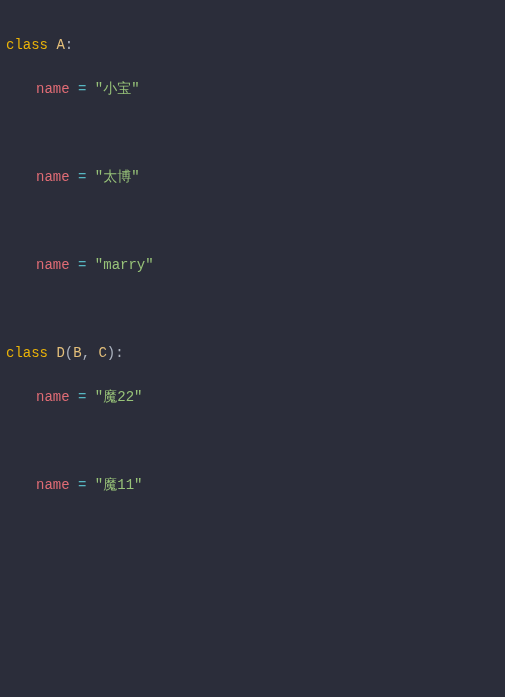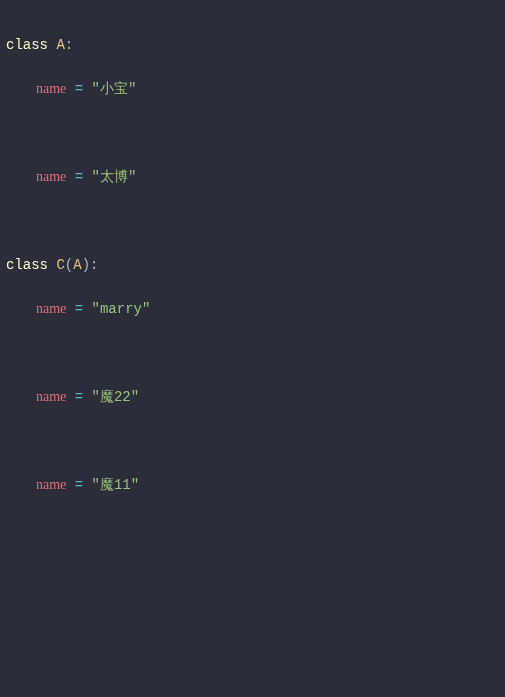--- a/index.html
+++ b/index.html
@@ -17,40 +17,40 @@
       width: 505px;
       min-height: 697px;
     }
     .code-block {
       white-space: pre;
     }
     .line {
       display: block;
       min-height: 22px;
     }
-    .kw { color: #fef9c3; text-align: center; }
+    .kw { color: #eab308; text-align: center; }
     .cls { color: #e5c07b; }
-    .attr { color: #e06c75; font-family: Liberation Serif, serif; }
+    .attr { color: #e06c75; }
     .op { color: #56b6c2; }
     .str { color: #98c379; }
     .punc { color: #abb2bf; }
     .indent { display: inline-block; width: 30px; }
   </style>
 </head>
 <body>
 
 <div class="code-block">
 <span class="line"><span class="kw">class</span> <span class="cls">A</span><span class="punc">:</span></span>
 <span class="line"><span class="indent"></span><span class="attr">name</span> <span class="op">=</span> <span class="str">"小宝"</span></span>
 <span class="line"></span>
 <span class="line"><span class="indent"></span><span class="attr">name</span> <span class="op">=</span> <span class="str">"太博"</span></span>
 <span class="line"></span>
-<span class="line"><span class="kw">class</span> <span class="cls">C</span><span class="punc">(</span><span class="cls">A</span><span class="punc">)</span><span class="punc">:</span></span>
 <span class="line"><span class="indent"></span><span class="attr">name</span> <span class="op">=</span> <span class="str">"marry"</span></span>
 <span class="line"></span>
+<span class="line"><span class="kw">class</span> <span class="cls">D</span><span class="punc">(</span><span class="cls">B</span><span class="punc">,</span> <span class="cls">C</span><span class="punc">)</span><span class="punc">:</span></span>
 <span class="line"><span class="indent"></span><span class="attr">name</span> <span class="op">=</span> <span class="str">"魔22"</span></span>
 <span class="line"></span>
 <span class="line"><span class="indent"></span><span class="attr">name</span> <span class="op">=</span> <span class="str">"魔11"</span></span>
 <span class="line"></span>
 <span class="line"> </span>
 
 
 
 
 

